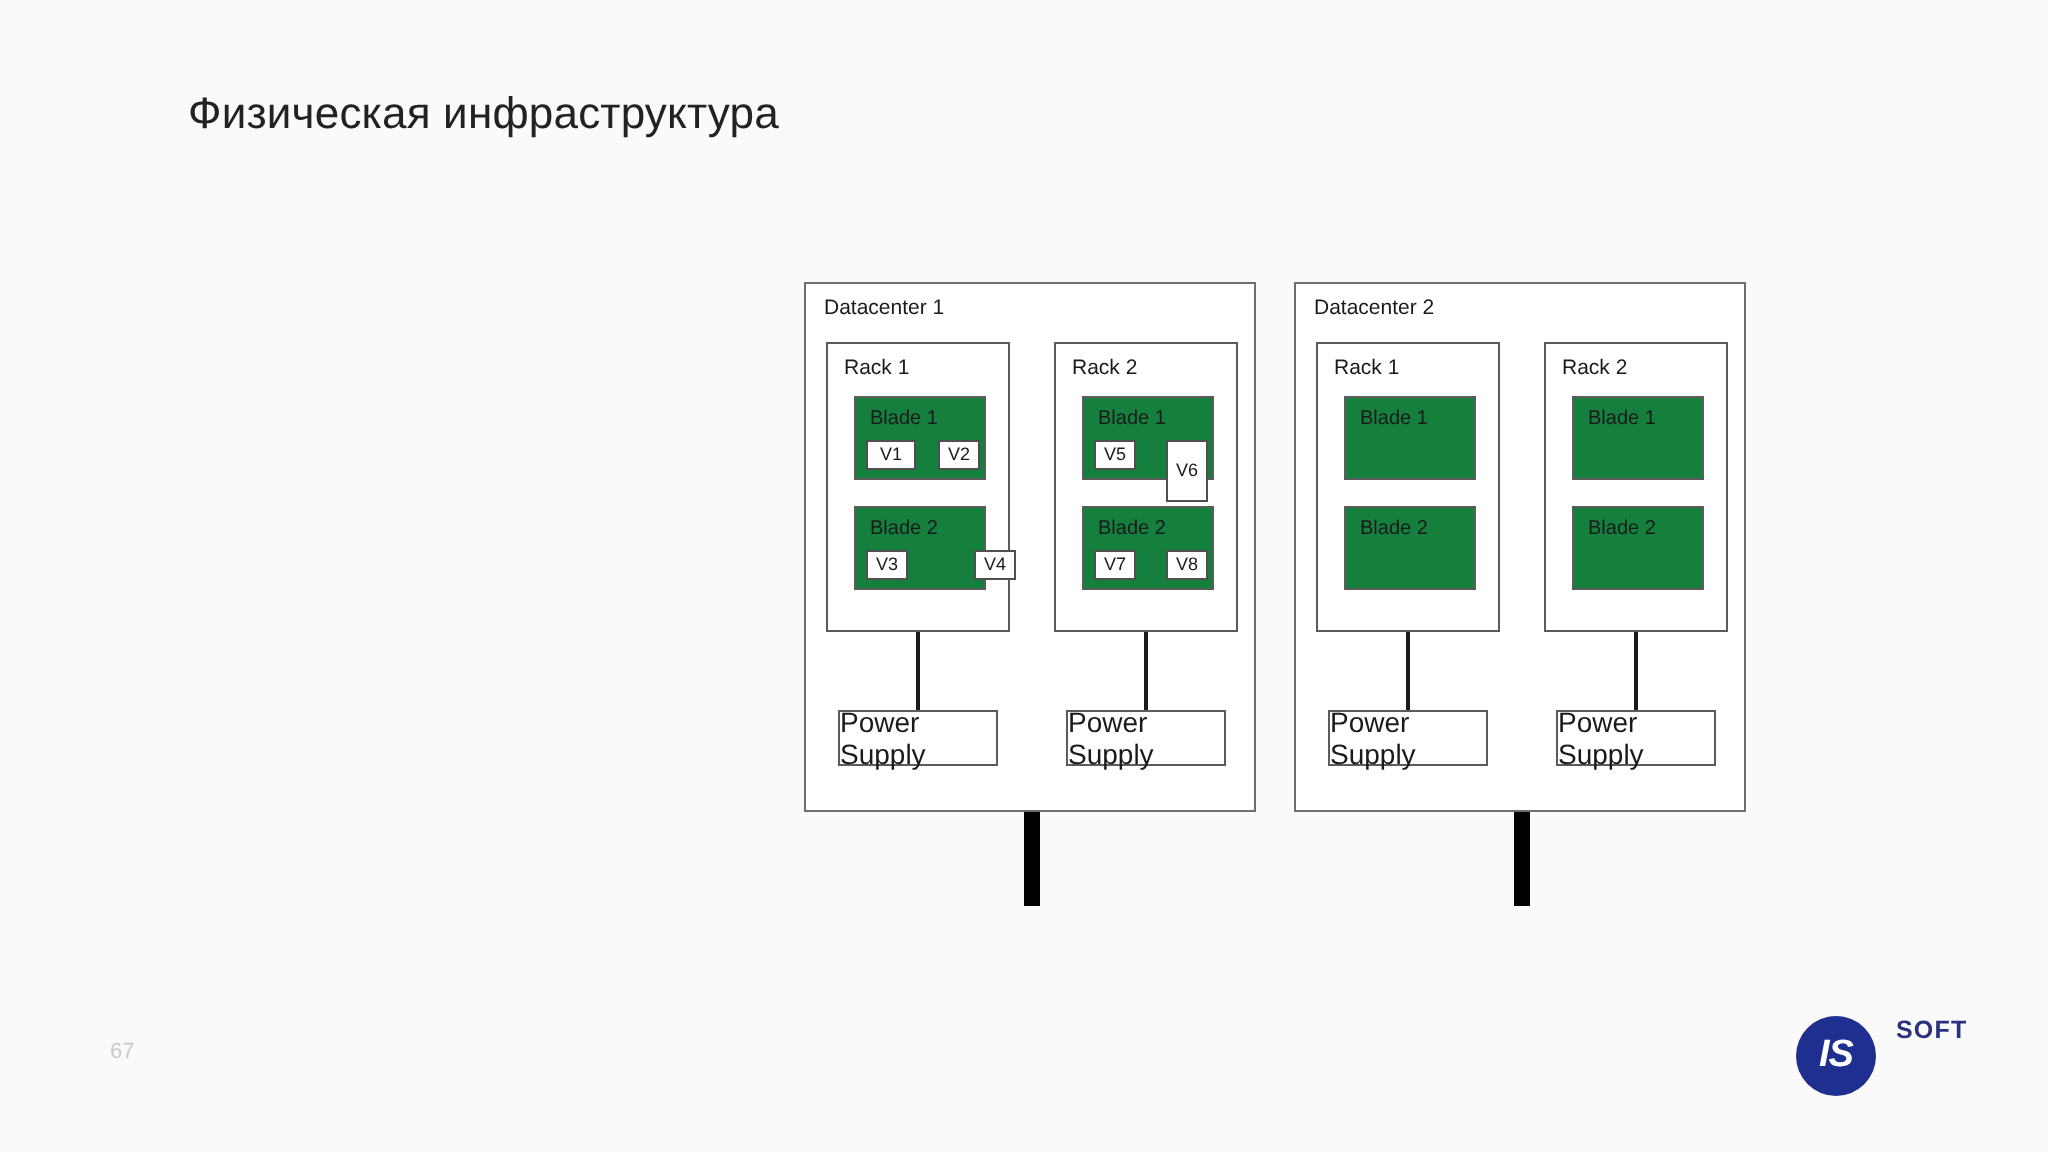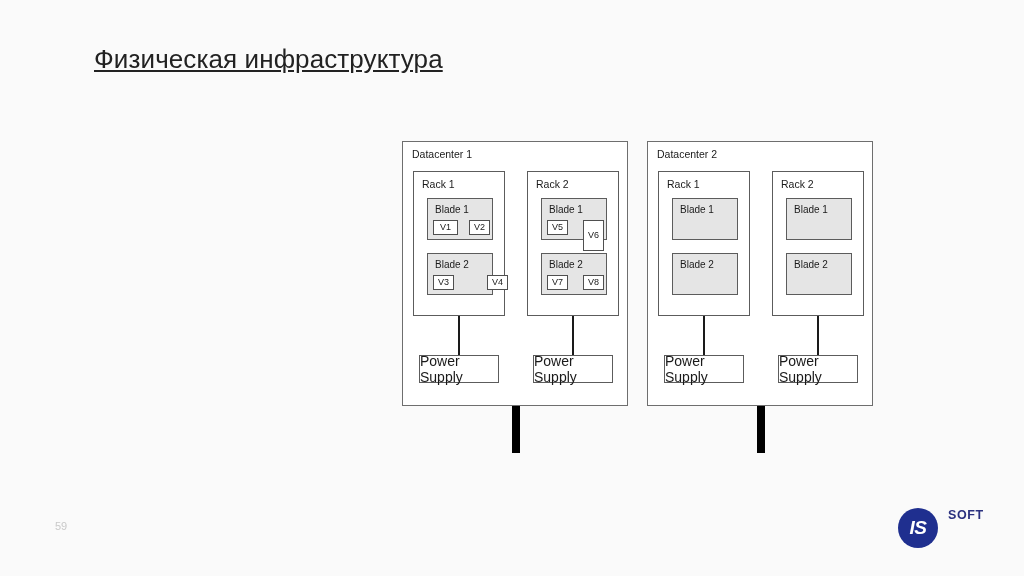--- a/index.html
+++ b/index.html
@@ -13,26 +13,25 @@
     font-family: "Liberation Sans", sans-serif;
     overflow: hidden;
     position: relative;
   }
 
   
   #slide-title {
     position: absolute;
     left: 94px;
     top: 44px;
-    font-size: 26px;
+    font-size: 22px;
     font-weight: 400;
     color: #222222;
     letter-spacing: 0.1px;
     white-space: nowrap;
-    text-decoration: underline;
   }
 
   
   #diagram {
     position: absolute;
     left: 0;
     top: 0;
     width: 1024px;
     height: 576px;
     border-radius: 25px;
@@ -64,21 +63,21 @@
     left: 8px;
     top: 6px;
     font-size: 10.5px;
     color: #1a1a1a;
     white-space: nowrap;
   }
 
   .blade {
     position: absolute;
     border: 1.5px solid #5c5c5c;
-    background: #e5e5e5;
+    background: #15803d;
     box-sizing: border-box;
   }
   .blade-label {
     position: absolute;
     left: 7px;
     top: 5px;
     font-size: 10px;
     color: #1a1a1a;
     white-space: nowrap;
   }
@@ -260,18 +259,18 @@
     <div class="psu" style="left:16px; top:213px; width:80px; height:28px;">Power Supply</div>
     <div class="psu" style="left:130px; top:213px; width:80px; height:28px;">Power Supply</div>
   </div>
 
   <div class="trunk" style="left:512px; top:406px; height:47px;"></div>
   <div class="trunk" style="left:757px; top:406px; height:47px;"></div>
 
 
 </div>
 
-<div id="page-number">59</div>
+<div id="page-number">67</div>
 
 <div id="logo">
   <div id="logo-mark">IS</div>
   <div id="logo-text">SOFT</div>
 </div>
 
 </body></html>

